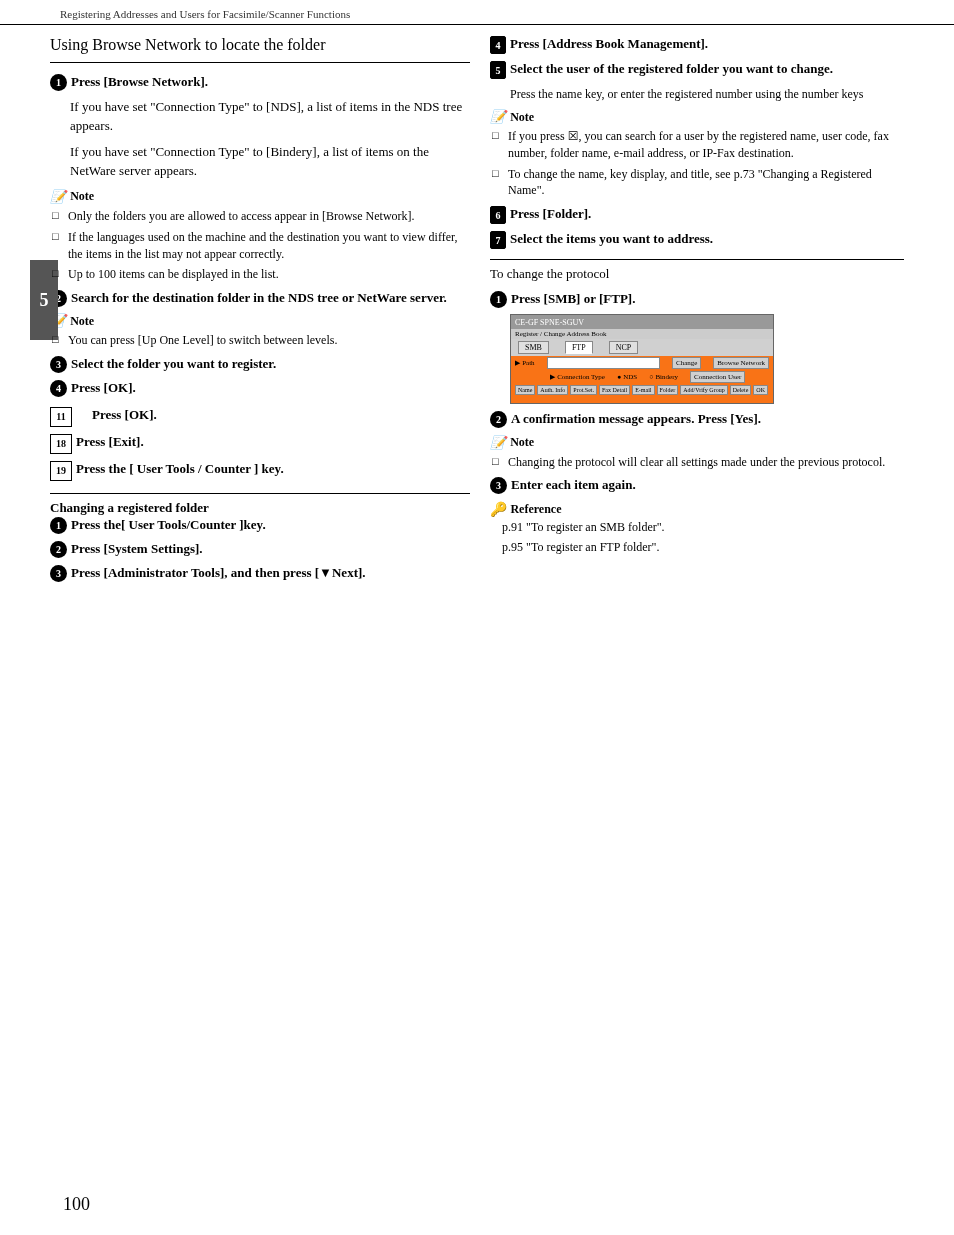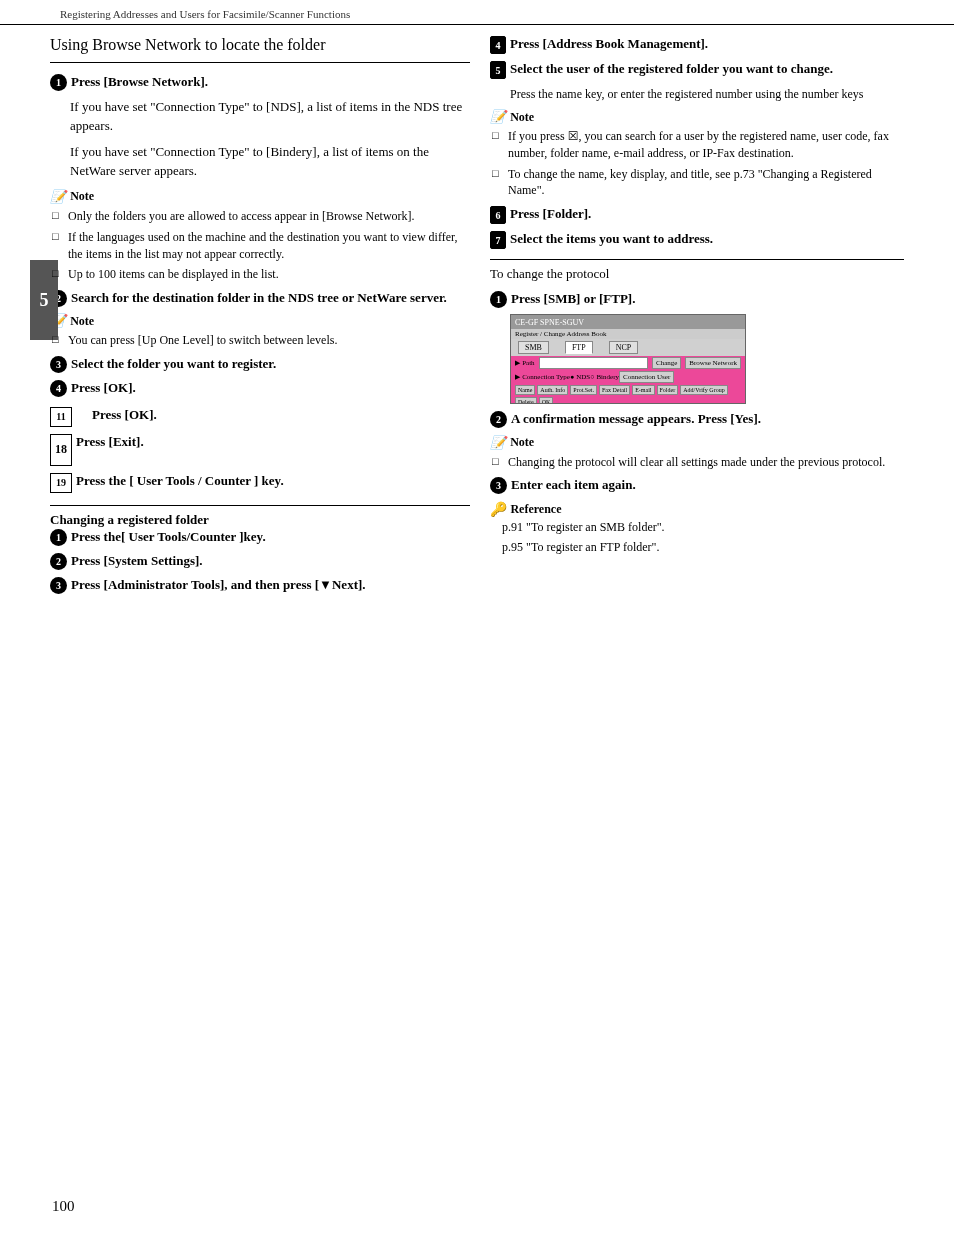--- a/index.html
+++ b/index.html
@@ -126,37 +126,37 @@
       display: flex;
       align-items: center;
       justify-content: center;
       color: #fff;
       font-size: 18px;
       font-weight: bold;
     }
     .page-num {
       position: absolute;
       bottom: 20px;
-      left: 52px;
-      font-size: 15px;
+      left: 63px;
+      font-size: 18px;
     }
     .to-change-title {
       border-top: 1px solid #000;
       padding-top: 6px;
       margin-top: 10px;
       margin-bottom: 8px;
       font-size: 13px;
       font-weight: normal;
     }
     .screenshot-box {
       border: 1px solid #666;
-      width: 236px;
+      width: 264px;
       height: 90px;
       margin: 6px 0 6px 20px;
-      background: #ec4899;
+      background: #f97316;
       position: relative;
       overflow: hidden;
     }
     .ss-header {
       background: #999;
       height: 14px;
       display: flex;
       align-items: center;
       padding: 0 4px;
       font-size: 8px;
@@ -177,41 +177,42 @@
       cursor: pointer;
     }
     .ss-tab.active {
       background: #fff;
       border-bottom: 1px solid #fff;
     }
     .ss-row {
       display: flex;
       align-items: center;
       padding: 1px 4px;
-      gap: 4px;
+      gap: 12px;
       font-size: 8px;
     }
     .ss-input {
       border: 1px solid #888;
       height: 12px;
       flex: 1;
       background: #fff;
     }
     .ss-btn {
       border: 1px solid #888;
       padding: 1px 3px;
       font-size: 7px;
       background: #d0d0d0;
     }
     .ss-conn {
       display: flex;
       align-items: center;
       padding: 1px 4px;
       font-size: 7px;
-      gap: 0;
+      gap: 12px;
+      margin-left: 35px;
     }
     .ss-radio {
       display: inline-flex;
       align-items: center;
       gap: 2px;
       font-size: 7px;
     }
     .ss-footer {
       display: flex;
       gap: 2px;
@@ -306,21 +307,21 @@
         <span class="circle-num">4</span>
         <span class="step-text bold">Press [OK].</span>
       </div>
 
       <div class="step-numbered" style="margin-top:8px;gap:20px;">
         <span style="display:inline-flex;border:1.5px solid #000;min-width:22px;height:20px;align-items:center;justify-content:center;font-size:10px;font-weight:bold;flex-shrink:0;margin-top:1px;padding:0 2px;">11</span>
         <span class="step-text bold">Press [OK].</span>
       </div>
 
       <div class="step-numbered">
-        <span style="display:inline-flex;border:1.5px solid #000;min-width:22px;height:32px;align-items:center;justify-content:center;font-size:12px;font-weight:bold;flex-shrink:0;margin-top:1px;padding:0 2px;">18</span>
+        <span style="display:inline-flex;border:1.5px solid #000;min-width:22px;height:20px;align-items:center;justify-content:center;font-size:10px;font-weight:bold;flex-shrink:0;margin-top:1px;padding:0 2px;">18</span>
         <span class="step-text bold">Press [Exit].</span>
       </div>
 
       <div class="step-numbered">
         <span style="display:inline-flex;border:1.5px solid #000;min-width:22px;height:20px;align-items:center;justify-content:center;font-size:10px;font-weight:bold;flex-shrink:0;margin-top:1px;padding:0 2px;">19</span>
         <span class="step-text bold">Press the [ User Tools / Counter ] key.</span>
       </div>
 
       <div class="changing-section-title">Changing a registered folder</div>
 

